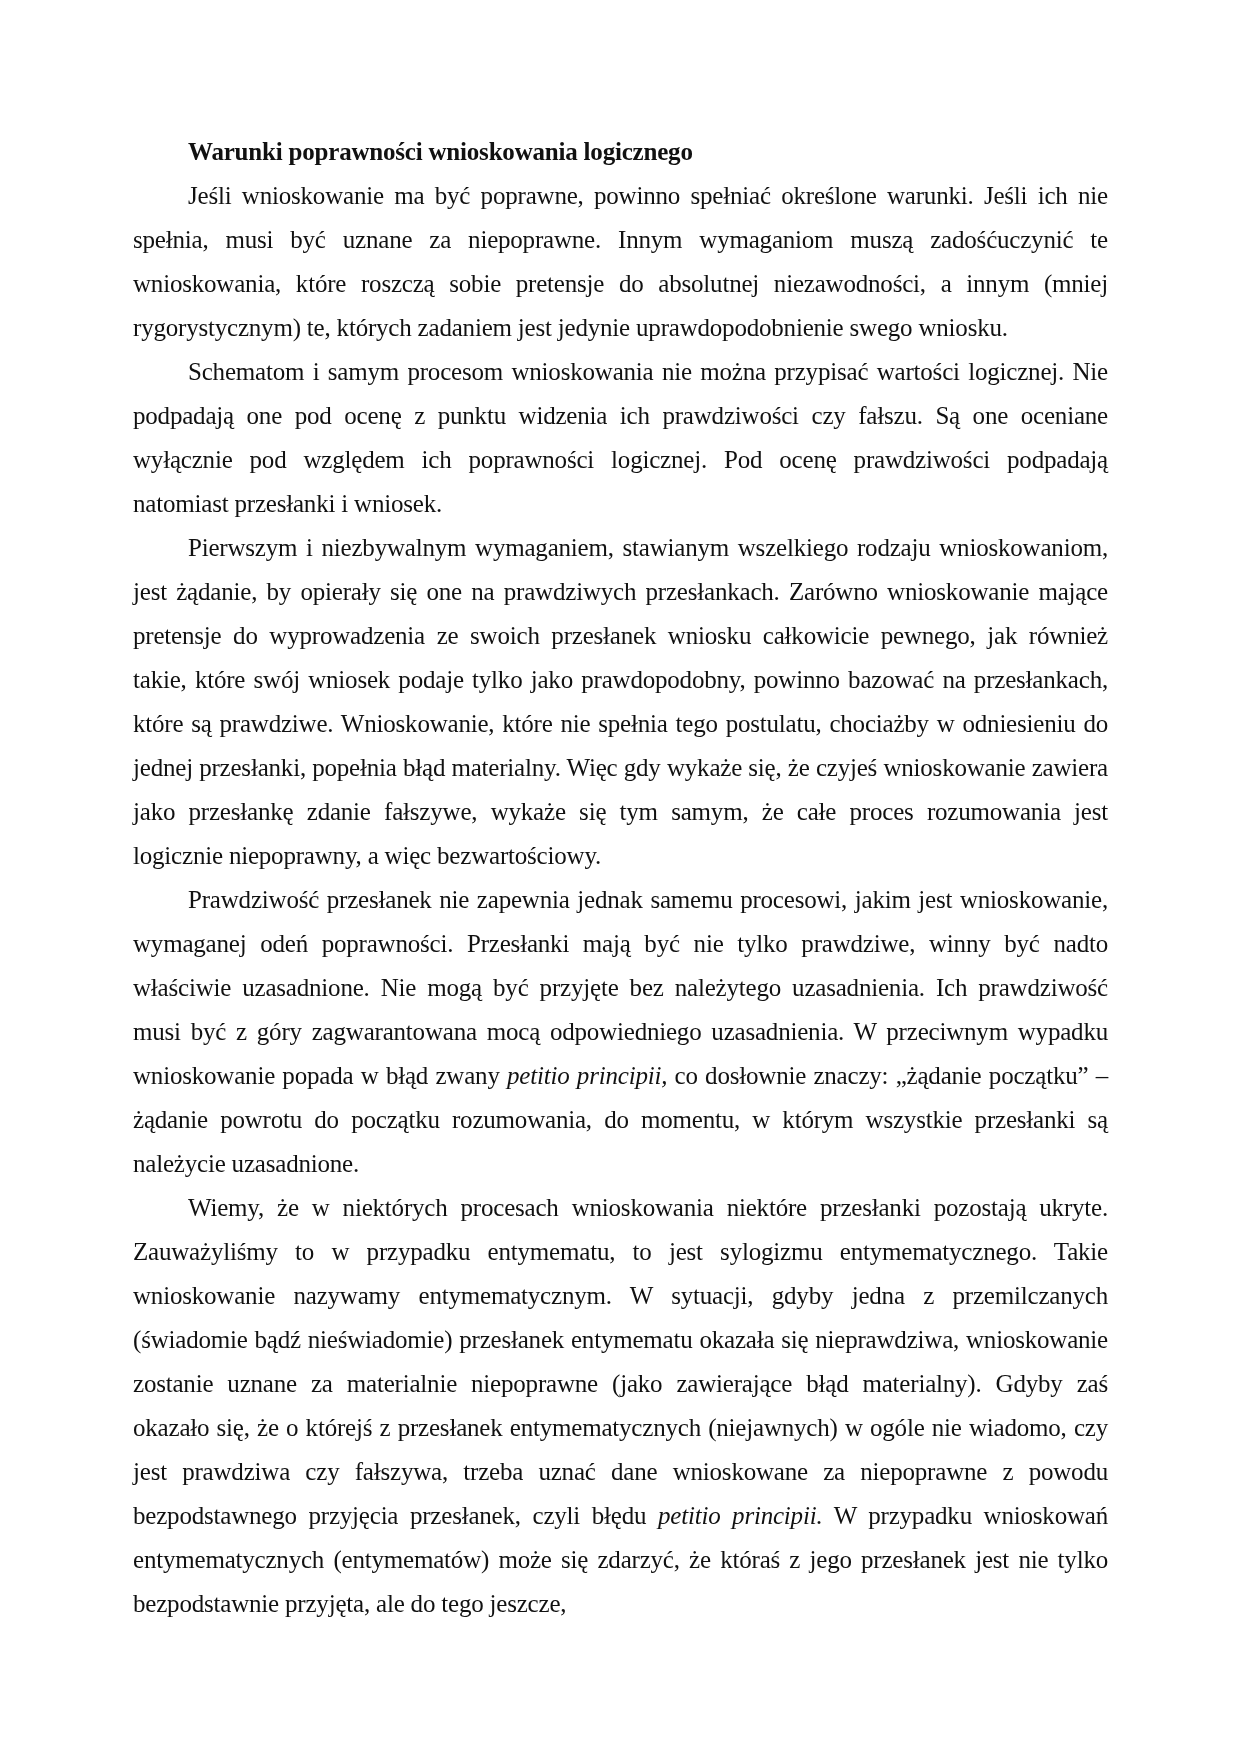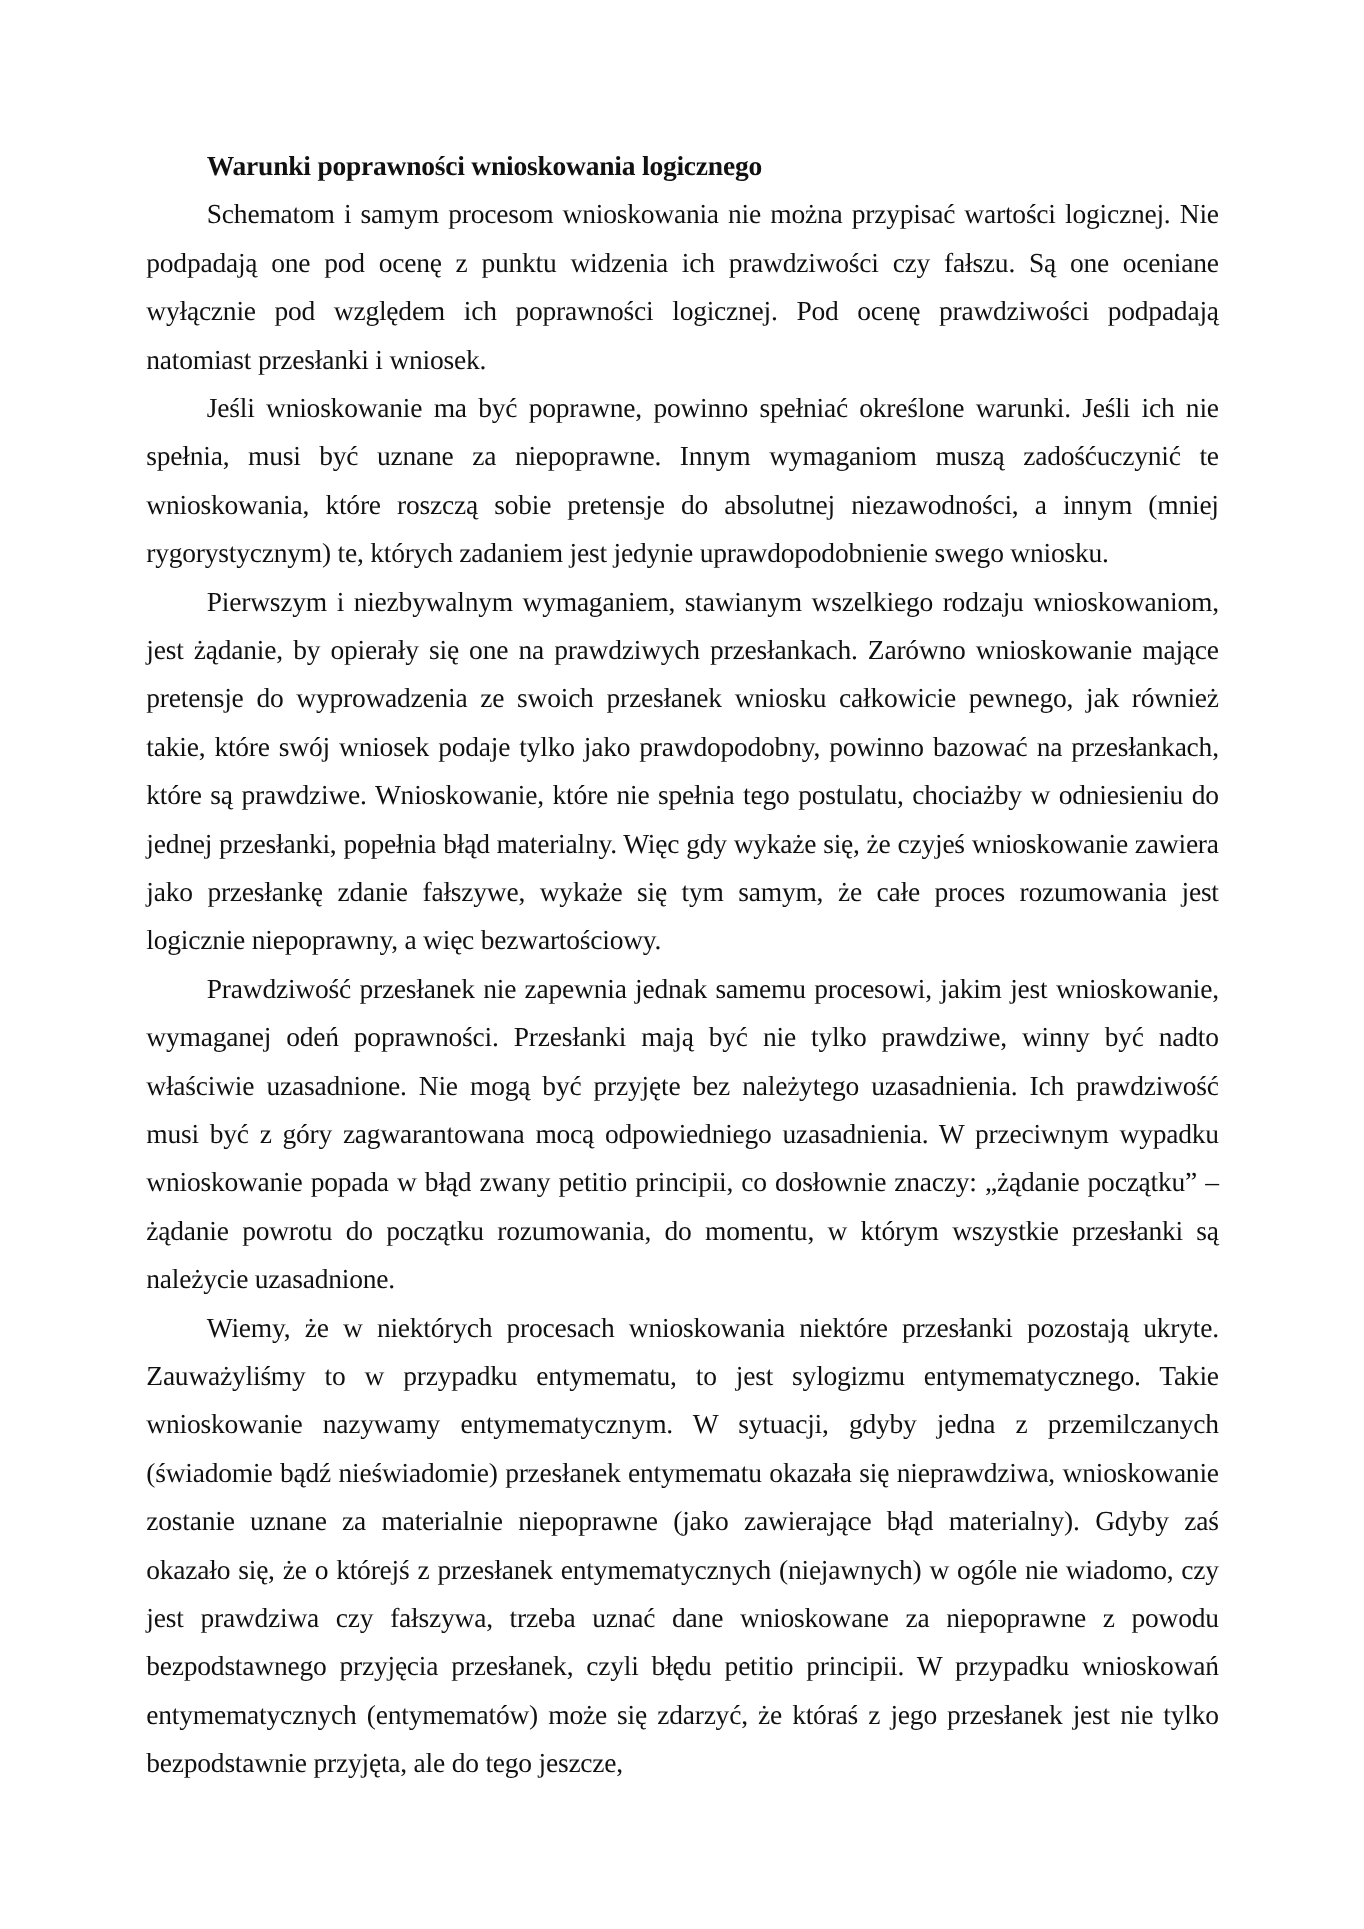--- a/index.html
+++ b/index.html
@@ -29,27 +29,27 @@
     text-indent: 55px;
     line-height: 44px;
   }
   .para {
     margin: 0;
     text-indent: 55px;
     text-align: justify;
   }
   .run-normal { font-weight: normal; font-style: normal; }
   .run-bold   { font-weight: normal;   font-style: normal; }
-  .run-italic { font-weight: normal; }
+  .run-italic { font-weight: normal; font-style: italic; }
 </style>
 </head>
 <body>
 
 <div class="page">
   <h1 class="doc-title">Warunki poprawności wnioskowania logicznego</h1>
   <div id="doc-body">
+      <p class="para"><span class="run-normal">Jeśli wnioskowanie ma być poprawne, powinno spełniać określone warunki. Jeśli ich nie spełnia, musi być uznane za niepoprawne. Innym wymaganiom muszą zadośćuczynić te wnioskowania, które roszczą sobie pretensje do absolutnej niezawodności, a innym (mniej rygorystycznym) te, których zadaniem jest jedynie uprawdopodobnienie swego wniosku.</span></p>
       <p class="para"><span class="run-normal">Schematom i samym procesom wnioskowania nie można przypisać wartości logicznej. Nie podpadają one pod ocenę z punktu widzenia ich prawdziwości czy fałszu. Są one oceniane wyłącznie pod względem ich poprawności logicznej. Pod ocenę prawdziwości podpadają natomiast przesłanki i wniosek.</span></p>
-      <p class="para"><span class="run-normal">Jeśli wnioskowanie ma być poprawne, powinno spełniać określone warunki. Jeśli ich nie spełnia, musi być uznane za niepoprawne. Innym wymaganiom muszą zadośćuczynić te wnioskowania, które roszczą sobie pretensje do absolutnej niezawodności, a innym (mniej rygorystycznym) te, których zadaniem jest jedynie uprawdopodobnienie swego wniosku.</span></p>
       <p class="para"><span class="run-normal">Pierwszym i niezbywalnym wymaganiem, stawianym wszelkiego rodzaju wnioskowaniom, jest żądanie, by opierały się one na prawdziwych przesłankach. Zarówno wnioskowanie mające pretensje do wyprowadzenia ze swoich przesłanek wniosku całkowicie pewnego, jak również takie, które swój wniosek podaje tylko jako prawdopodobny, powinno bazować na przesłankach, które są prawdziwe. Wnioskowanie, które nie spełnia tego postulatu, chociażby w odniesieniu do jednej przesłanki, popełnia błąd materialny. Więc gdy wykaże się, że czyjeś wnioskowanie zawiera jako przesłankę zdanie fałszywe, wykaże się tym samym, że całe proces rozumowania jest logicznie niepoprawny, a więc bezwartościowy.</span></p>
       <p class="para"><span class="run-normal">Prawdziwość przesłanek nie zapewnia jednak samemu procesowi, jakim jest wnioskowanie, wymaganej odeń poprawności. Przesłanki mają być nie tylko prawdziwe, winny być nadto właściwie uzasadnione. Nie mogą być przyjęte bez należytego uzasadnienia. </span><span class="run-bold">Ich prawdziwość</span><span class="run-normal"> musi być z góry zagwarantowana mocą odpowiedniego uzasadnienia. W przeciwnym wypadku wnioskowanie popada w błąd zwany </span><span class="run-italic">petitio principii,</span><span class="run-normal"> co dosłownie znaczy: „żądanie początku” – żądanie powrotu do początku rozumowania, do momentu, w którym wszystkie przesłanki są należycie uzasadnione.</span></p>
       <p class="para"><span class="run-normal">Wiemy, że w niektórych procesach wnioskowania niektóre przesłanki pozostają ukryte. Zauważyliśmy to w przypadku entymematu, to jest sylogizmu entymematycznego. Takie </span><span class="run-bold">wnioskowanie nazywamy entymematycznym.</span><span class="run-normal"> W sytuacji, gdyby jedna z przemilczanych (świadomie bądź nieświadomie) przesłanek entymematu okazała się nieprawdziwa, wnioskowanie zostanie uznane za materialnie niepoprawne (jako zawierające błąd materialny). Gdyby zaś okazało się, że o którejś z przesłanek </span><span class="run-bold">entymematycznych</span><span class="run-normal"> (niejawnych) w ogóle nie wiadomo, czy jest prawdziwa czy fałszywa, trzeba uznać dane wnioskowane za niepoprawne z powodu bezpodstawnego przyjęcia przesłanek, czyli błędu </span><span class="run-italic">petitio principii.</span><span class="run-normal"> W przypadku wnioskowań entymematycznych (entymematów) może się zdarzyć, że któraś z jego przesłanek jest nie tylko bezpodstawnie przyjęta, ale do tego jeszcze,</span></p>
     </div>
 </div>
 
 </body></html>

